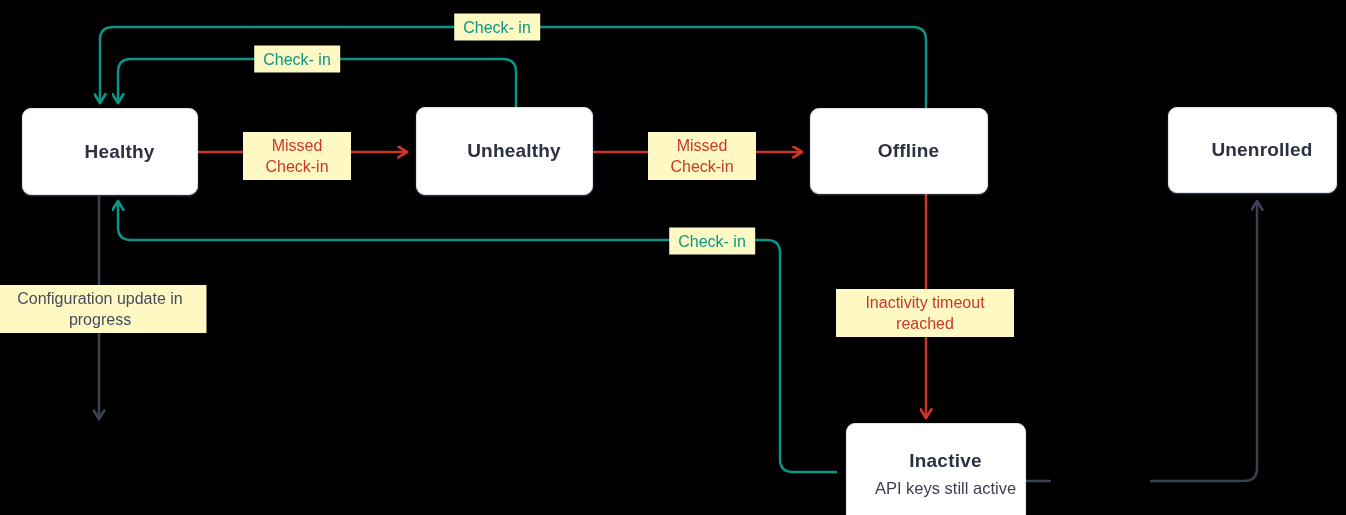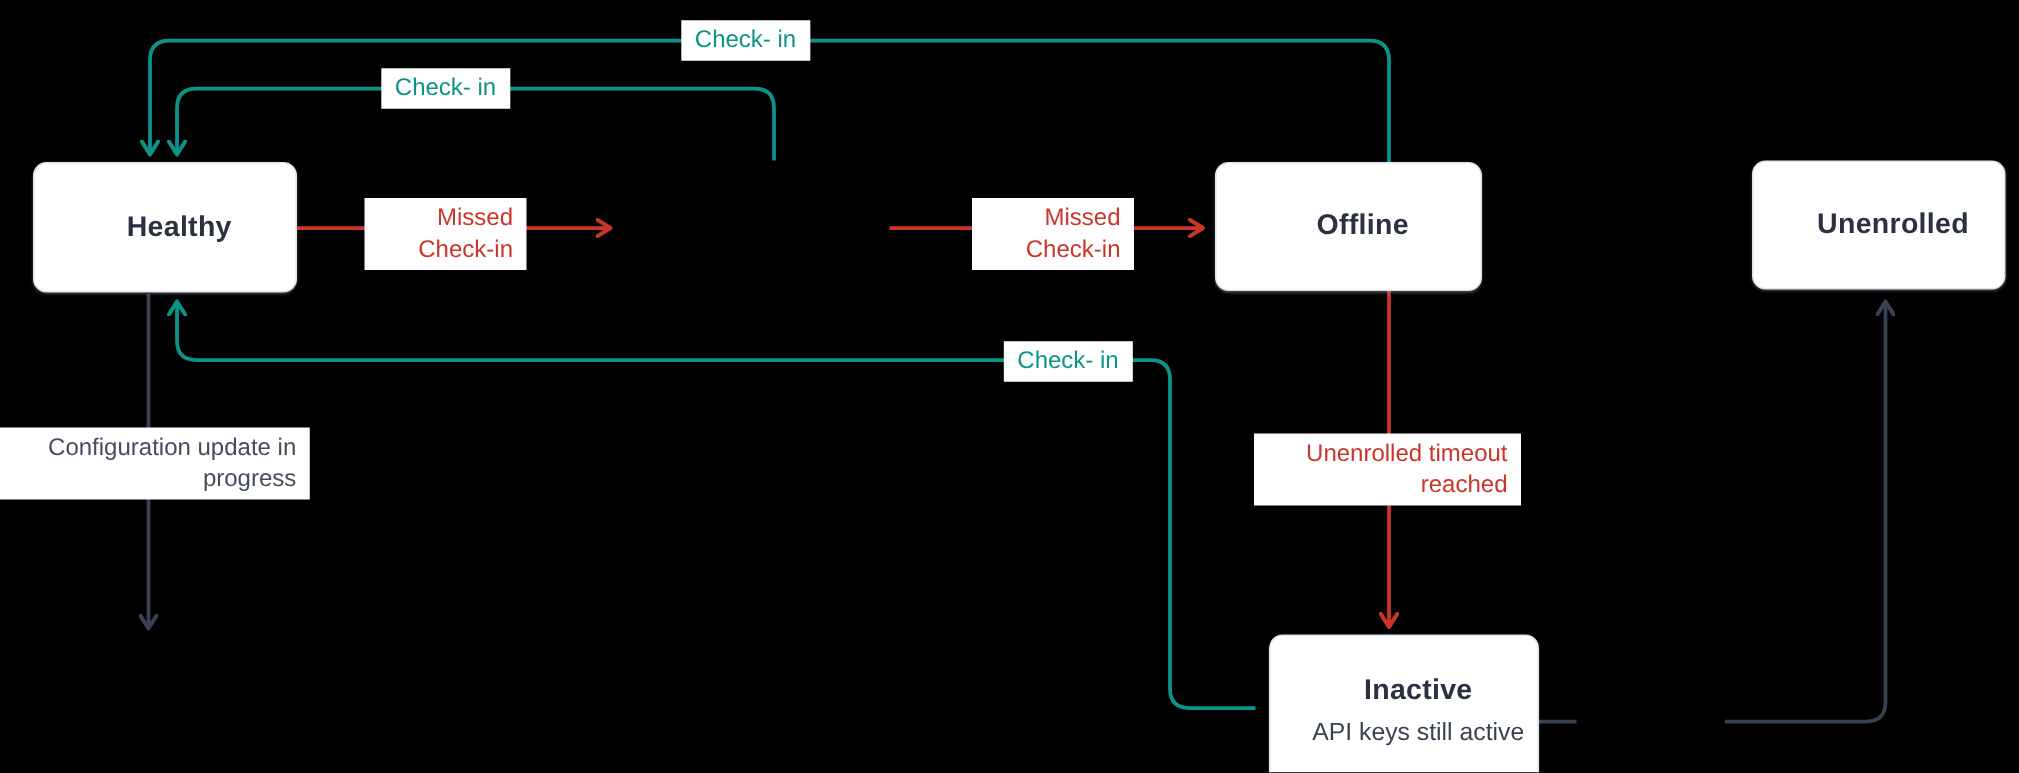--- a/index.html
+++ b/index.html
@@ -38,25 +38,25 @@
   .node-sublabel {
     color: #3a4150;
     font-weight: 400;
     font-size: 16.5px;
     margin-top: 7px;
     text-align: center;
   }
   .edge-label {
     position: absolute;
     transform: translate(-50%, -50%);
-    background: #ffffff;
+    background: #fef9c3;
     padding: 3px 9px;
     font-size: 16px;
     line-height: 21px;
-    text-align: right;
+    text-align: center;
     white-space: normal;
   }
   .edge-label.teal { color: #0d9488; }
   .edge-label.red  { color: #cc3529; }
   .edge-label.gray { color: #454d5d; }
 
   
   #node-healthy    { left: 22px;   top: 108px; width: 176px; height: 87px; }
   #node-unhealthy  { left: 416px;  top: 107px; width: 177px; height: 88px; }
   #node-offline    { left: 810px;  top: 108px; width: 178px; height: 86px; }
@@ -101,20 +101,23 @@
 
     <path d="M99,196 V419" fill="none" stroke="#3a4251" stroke-width="2.5" marker-end="url(#arrow-gray)"></path>
     <path d="M1017,481 H1244 Q1257,481 1257,468 V201" fill="none" stroke="#3a4251" stroke-width="2.5" marker-end="url(#arrow-gray)"></path>
     <rect x="1051" y="468" width="99" height="27" fill="#000000"></rect>
   </svg>
 
   <div class="node" id="node-healthy">
     <span class="node-label">Healthy</span>
   </div>
 
+  <div class="node" id="node-unhealthy">
+    <span class="node-label">Unhealthy</span>
+  </div>
 
   <div class="node" id="node-offline">
     <span class="node-label">Offline</span>
   </div>
 
   <div class="node" id="node-unenrolled">
     <span class="node-label">Unenrolled</span>
   </div>
 
 
@@ -126,17 +129,17 @@
   <div class="edge-label teal" id="lbl-checkin-top">Check- in</div>
 
   <div class="edge-label teal" id="lbl-checkin-mid">Check- in</div>
 
   <div class="edge-label teal" id="lbl-checkin-bottom">Check- in</div>
 
   <div class="edge-label red" id="lbl-missed-1">Missed Check-in</div>
 
   <div class="edge-label red" id="lbl-missed-2">Missed Check-in</div>
 
-  <div class="edge-label red" id="lbl-inactivity">Unenrolled timeout reached</div>
+  <div class="edge-label red" id="lbl-inactivity">Inactivity timeout reached</div>
 
   <div class="edge-label gray" id="lbl-config">Configuration update in progress</div>
 
 </div>
 
 </body></html>

